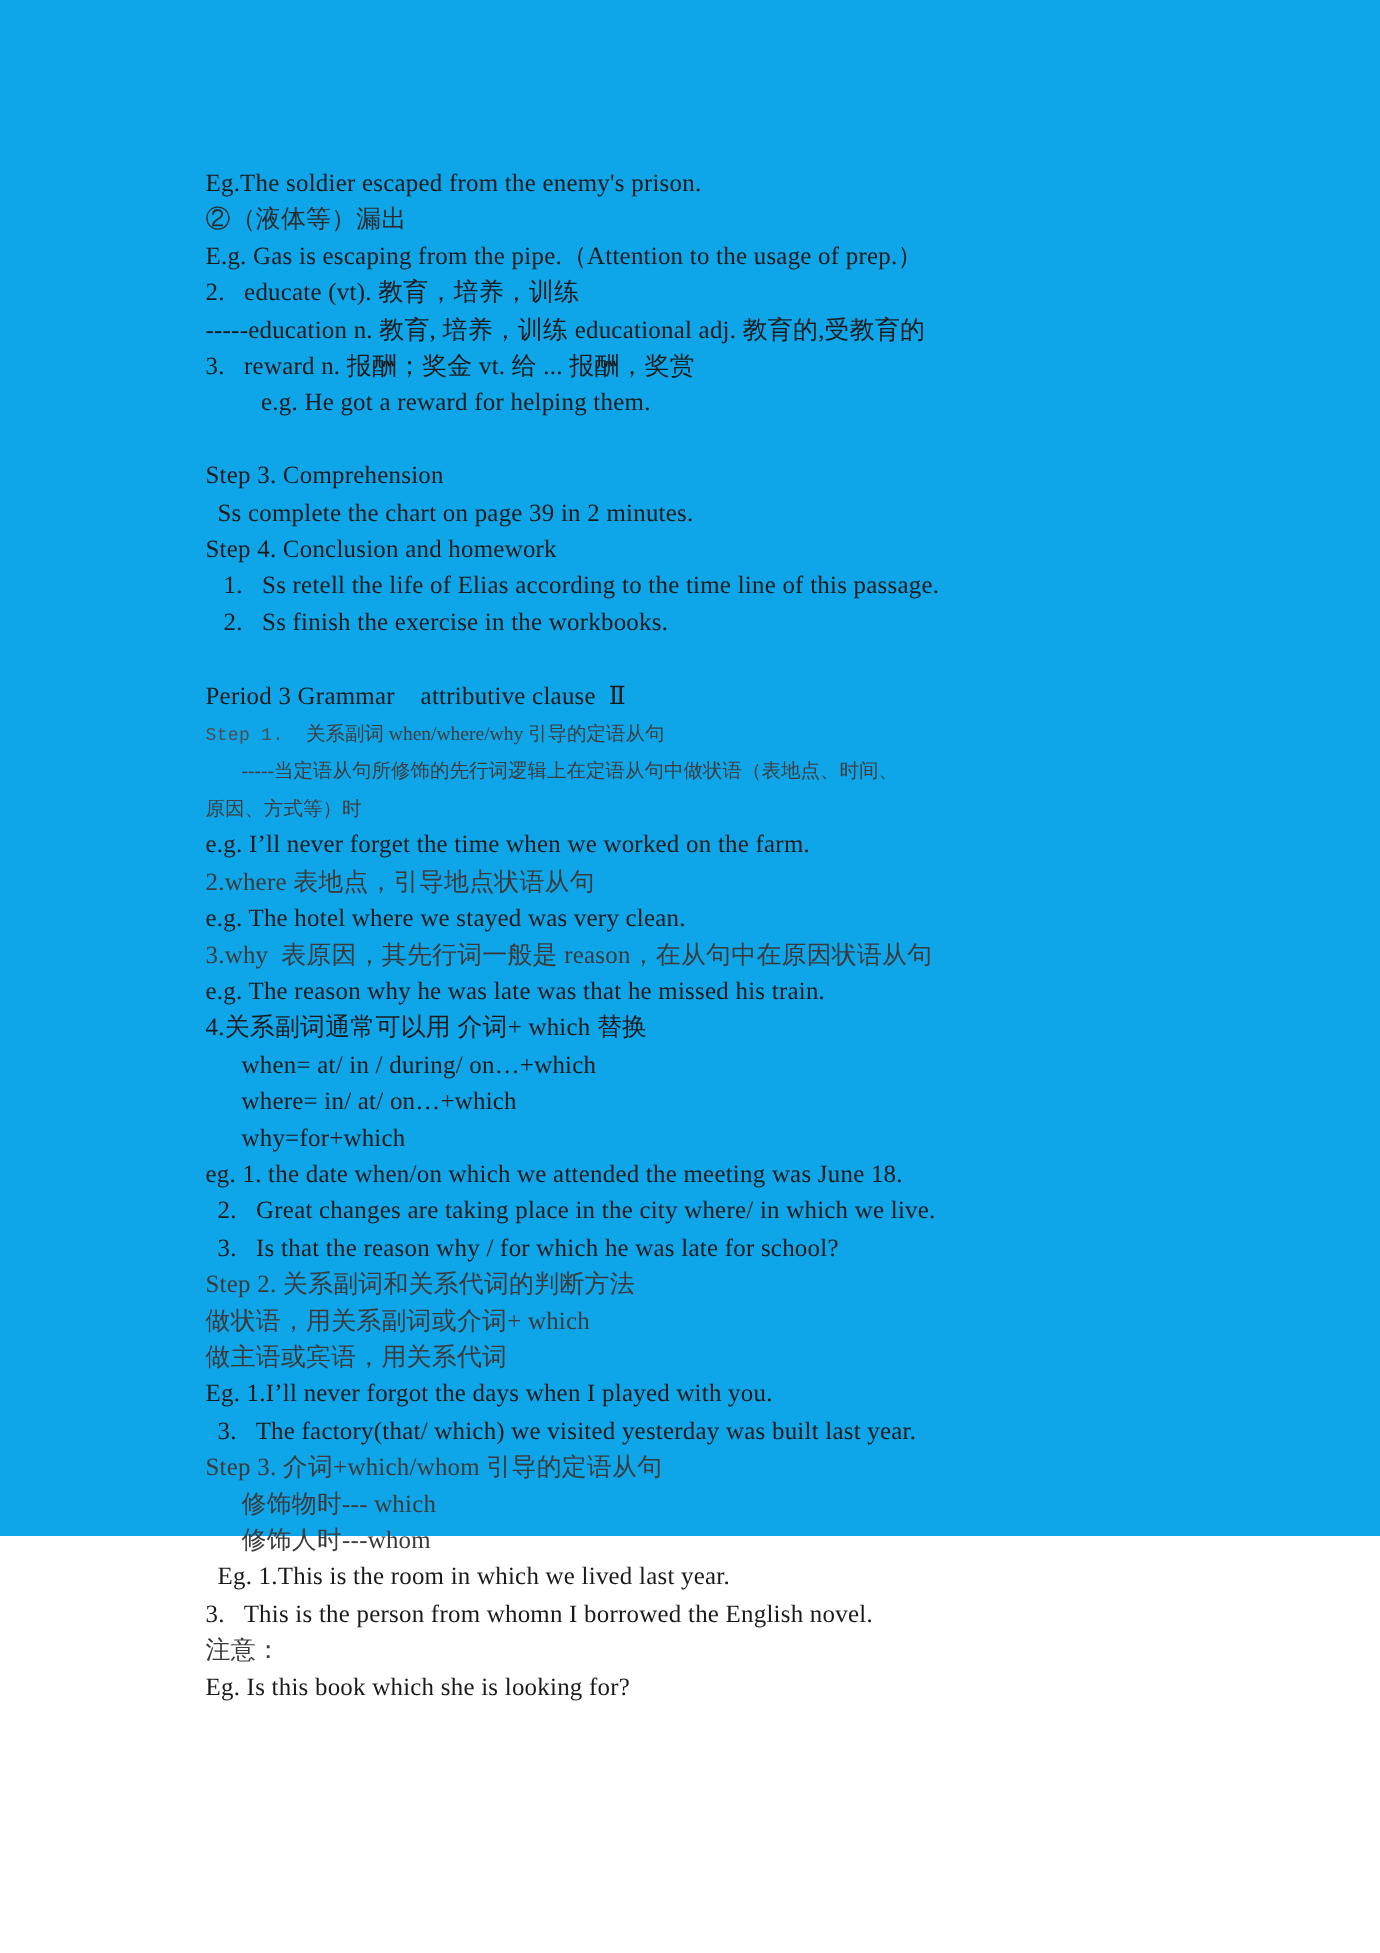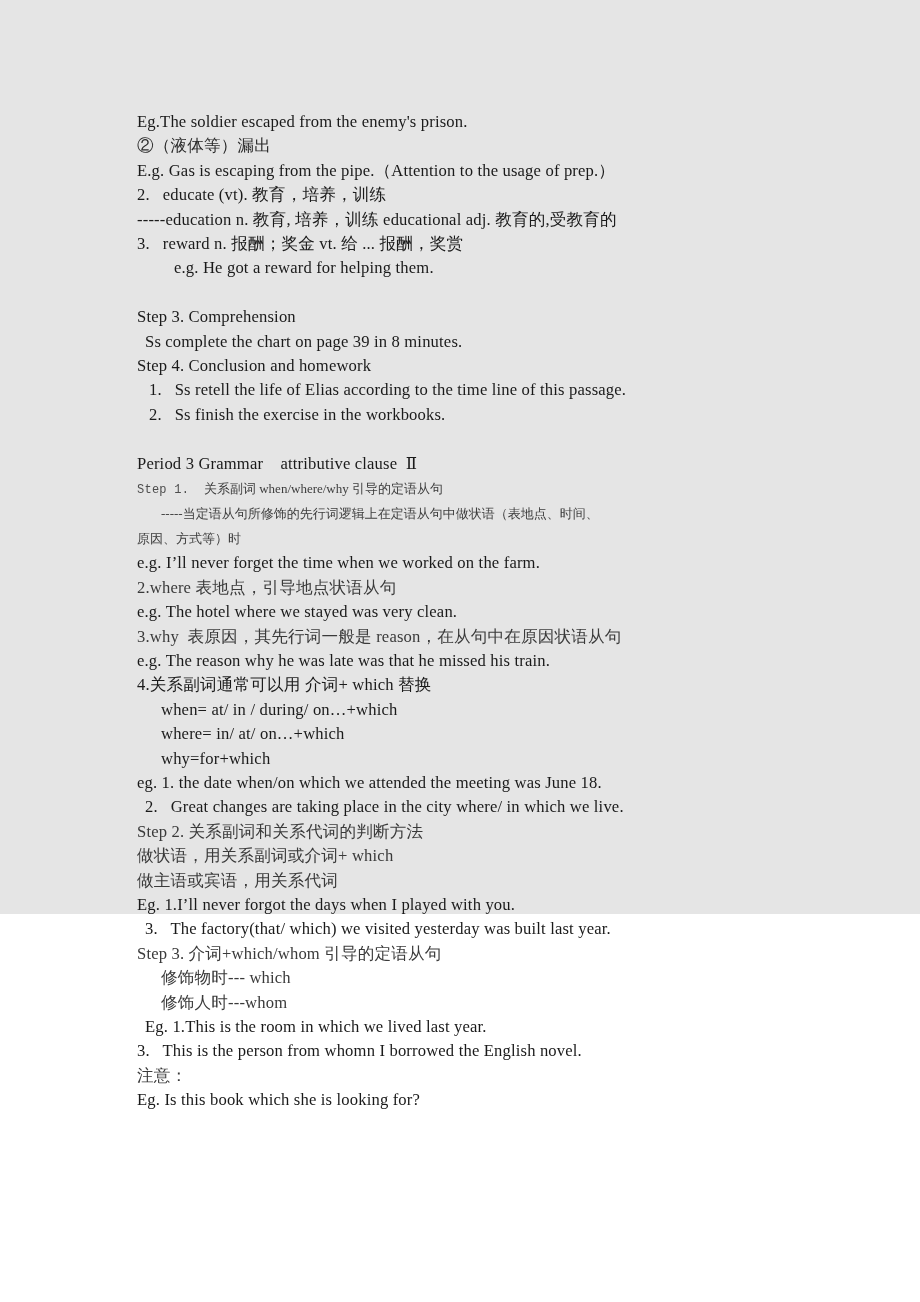--- a/index.html
+++ b/index.html
@@ -13,22 +13,22 @@
     position: relative;
     overflow: hidden;
     font-family: "Liberation Serif", "DejaVu Serif", serif;
     color: #1a1a1a;
     -webkit-font-smoothing: antialiased;
   }
   .page {
     position: absolute;
     left: 0; top: 0;
     width: 920px;
-    height: 914px;
-    background: #e5e5e5;
+    height: 1024px;
+    background: #0ea5e9;
   }
   .doc-body {
     position: absolute;
     left: 137px;
     top: 110px;
     width: 700px;
   }
   .line {
     font-size: 16.6px;
     line-height: 24.4px;
@@ -75,21 +75,21 @@
     <div class="line cn">②（液体等）漏出</div>
     <div class="line">E.g. Gas is escaping from the pipe.（Attention to the usage of prep.）</div>
     <div class="line">2.   educate (vt). 教育，培养，训练</div>
     <div class="line">-----education n. 教育, 培养，训练 educational adj. 教育的,受教育的</div>
     <div class="line">3.   reward n. 报酬；奖金 vt. 给 ... 报酬，奖赏</div>
     <div class="line ind-xl">e.g. He got a reward for helping them.</div>
 
     <div class="line blank"></div>
 
     <div class="line">Step 3. Comprehension</div>
-    <div class="line ind-sm">Ss complete the chart on page 39 in 8 minutes.</div>
+    <div class="line ind-sm">Ss complete the chart on page 39 in 2 minutes.</div>
     <div class="line">Step 4. Conclusion and homework</div>
     <div class="line ind-md">1.   Ss retell the life of Elias according to the time line of this passage.</div>
     <div class="line ind-md">2.   Ss finish the exercise in the workbooks.</div>
 
     <div class="line blank"></div>
 
     <div class="line">Period 3 Grammar    attributive clause  Ⅱ</div>
 
     <div class="line"><span class="mono">Step 1.  </span><span class="mono-cn">关系副词 when/where/why 引导的定语从句</span></div>
 
@@ -99,20 +99,21 @@
     <div class="line grayish">2.where 表地点，引导地点状语从句</div>
     <div class="line">e.g. The hotel where we stayed was very clean.</div>
     <div class="line grayish">3.why  表原因，其先行词一般是 reason，在从句中在原因状语从句</div>
     <div class="line">e.g. The reason why he was late was that he missed his train.</div>
     <div class="line">4.关系副词通常可以用 介词+ which 替换</div>
     <div class="line ind-lg">when= at/ in / during/ on…+which</div>
     <div class="line ind-lg">where= in/ at/ on…+which</div>
     <div class="line ind-lg">why=for+which</div>
     <div class="line">eg. 1. the date when/on which we attended the meeting was June 18.</div>
     <div class="line ind-sm">2.   Great changes are taking place in the city where/ in which we live.</div>
+    <div class="line ind-sm">3.   Is that the reason why / for which he was late for school?</div>
     <div class="line grayish">Step 2. 关系副词和关系代词的判断方法</div>
     <div class="line grayish">做状语，用关系副词或介词+ which</div>
     <div class="line grayish">做主语或宾语，用关系代词</div>
     <div class="line">Eg. 1.I’ll never forgot the days when I played with you.</div>
     <div class="line ind-sm">3.   The factory(that/ which) we visited yesterday was built last year.</div>
     <div class="line grayish">Step 3. 介词+which/whom 引导的定语从句</div>
     <div class="line ind-lg grayish">修饰物时--- which</div>
     <div class="line ind-lg grayish">修饰人时---whom</div>
     <div class="line ind-sm">Eg. 1.This is the room in which we lived last year.</div>
     <div class="line">3.   This is the person from whomn I borrowed the English novel.</div>

